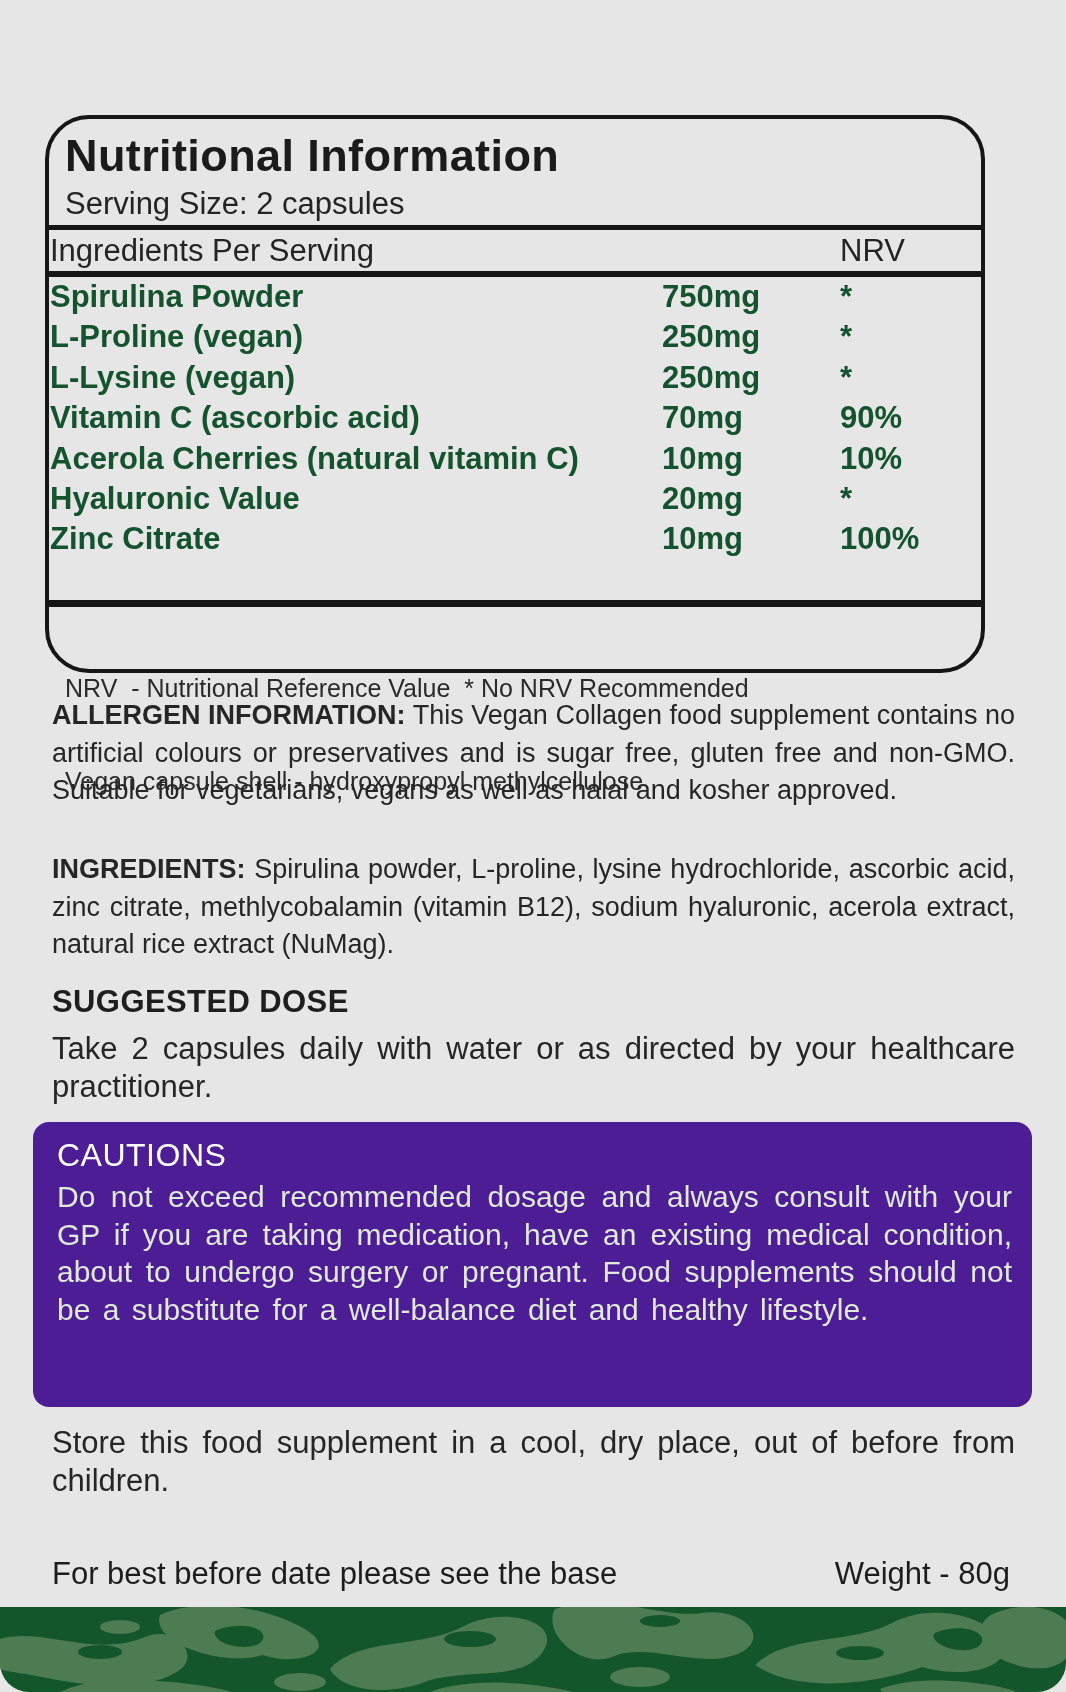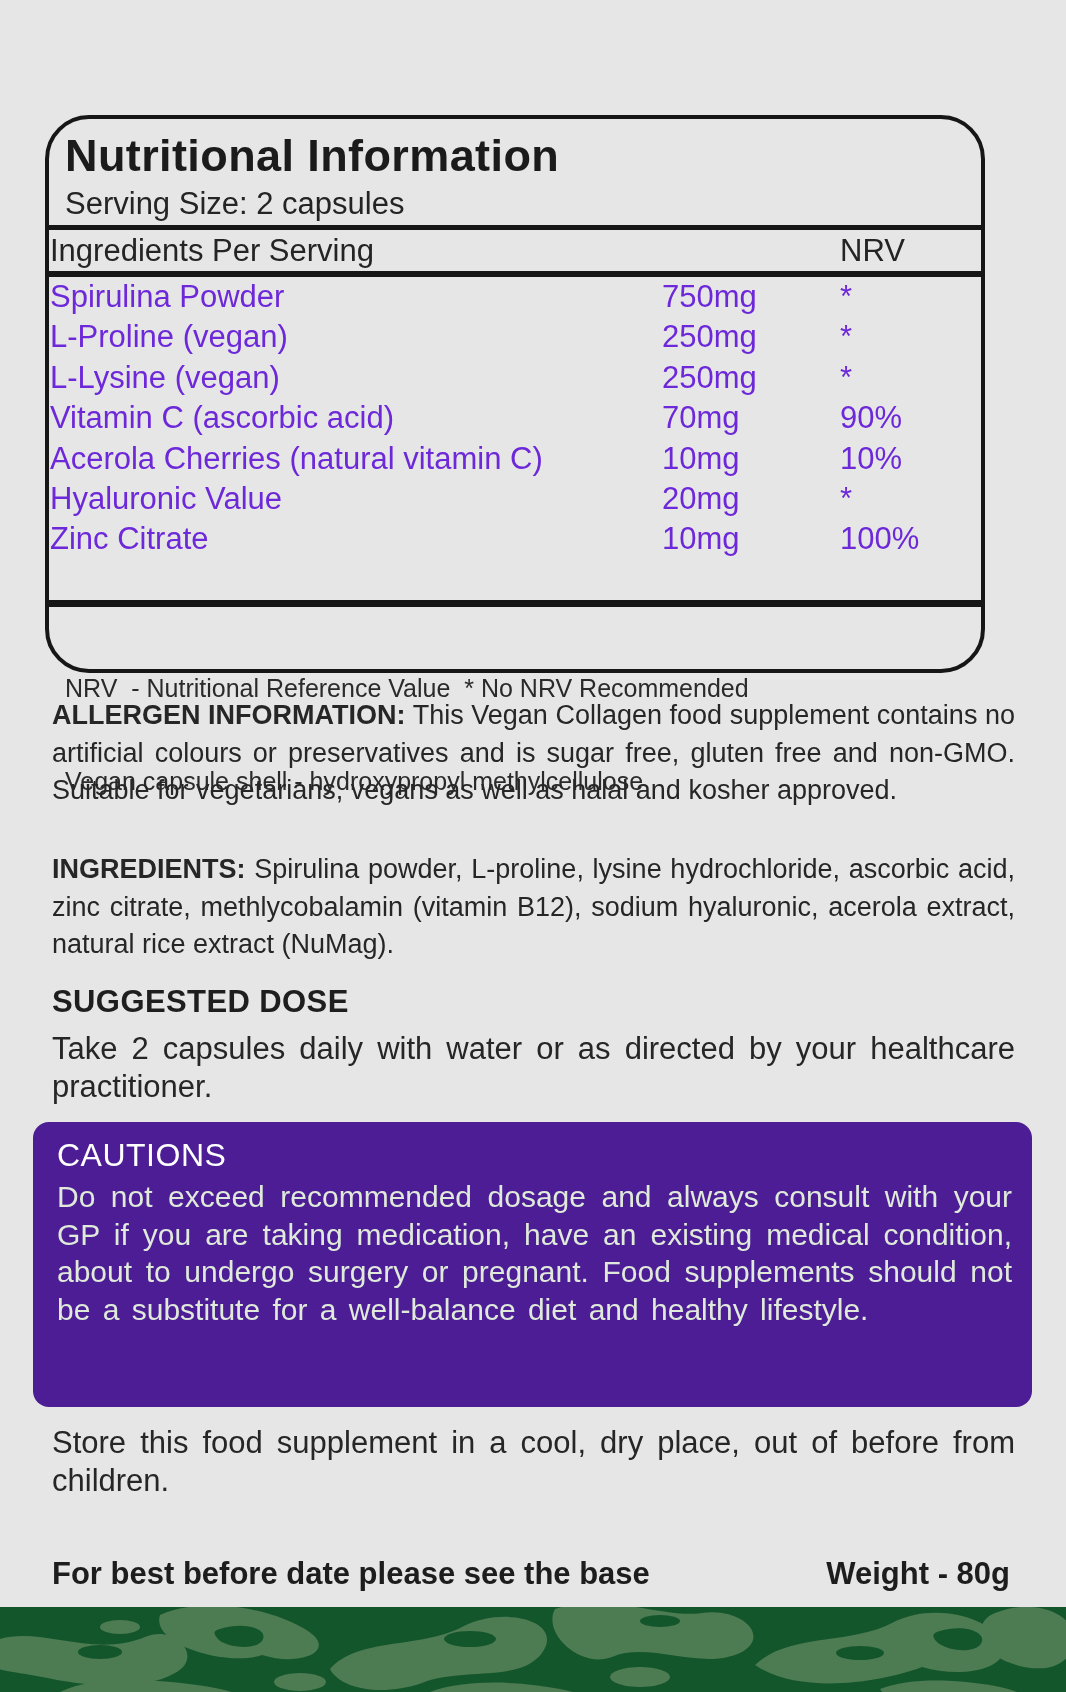--- a/index.html
+++ b/index.html
@@ -1,19 +1,20 @@
 <!DOCTYPE html>
 <html><head>
 <meta charset="utf-8">
 <style>
   html,body { margin:0; padding:0; background:#e6e6e6; }
   .page {
     position:relative; width:1066px; height:1692px; overflow:hidden;
     background:#e6e6e6; color:#222;
     font-family:"Liberation Sans", sans-serif;
+    border-radius:29px;
     -webkit-font-smoothing:antialiased;
   }
 
   
   .panel {
     position:absolute; left:45px; top:115px; width:940px; height:558px;
     border:4px solid #161616; border-radius:44px; box-sizing:border-box;
     background:#e6e6e6;
   }
   .panel-title {
@@ -24,21 +25,21 @@
 
   .grid {
     display:grid; grid-template-columns:612px 178px auto;
     padding-left:1px; box-sizing:border-box;
   }
   .panel-head {
     border-top:5px solid #161616; border-bottom:6px solid #161616;
     font-size:31px; line-height:41px; color:#242424;
   }
   .rows { height:323px; overflow:hidden; }
-  .row { font-size:31px; line-height:40.4px; color:#6d28d9; }
+  .row { font-size:31px; line-height:40.4px; color:#14532d;font-weight:bold; }
   .panel-divider { border-top:7px solid #161616; }
   .panel-notes {
     padding:4px 16px 0; font-size:25px; line-height:31px;
     color:#2a2a2a; white-space:pre-wrap;
   }
 
   
   .para {
     position:absolute; left:52px; width:963px;
     font-size:27px; line-height:37.5px; text-align:justify; color:#262626;
@@ -65,21 +66,21 @@
   .cautions-text {
     font-size:30px; line-height:37.6px; text-align:justify;
     word-spacing:4px; color:#e0eadb;
   }
 
   .storage { top:1424px; font-size:31px; line-height:38px; word-spacing:2px; }
 
   .footer-row {
     position:absolute; left:52px; top:1556px; width:958px;
     display:flex; justify-content:space-between;
-    font-size:31px; font-weight:700; color:#1d1d1d;
+    font-size:31px; font-weight:400; color:#1d1d1d;
   }
 
   .pattern { position:absolute; left:0; top:1607px; width:1066px; height:85px; }
   .pattern svg { display:block; width:100%; height:100%; }
 </style>
 </head>
 <body>
 
 <div class="page">
 

